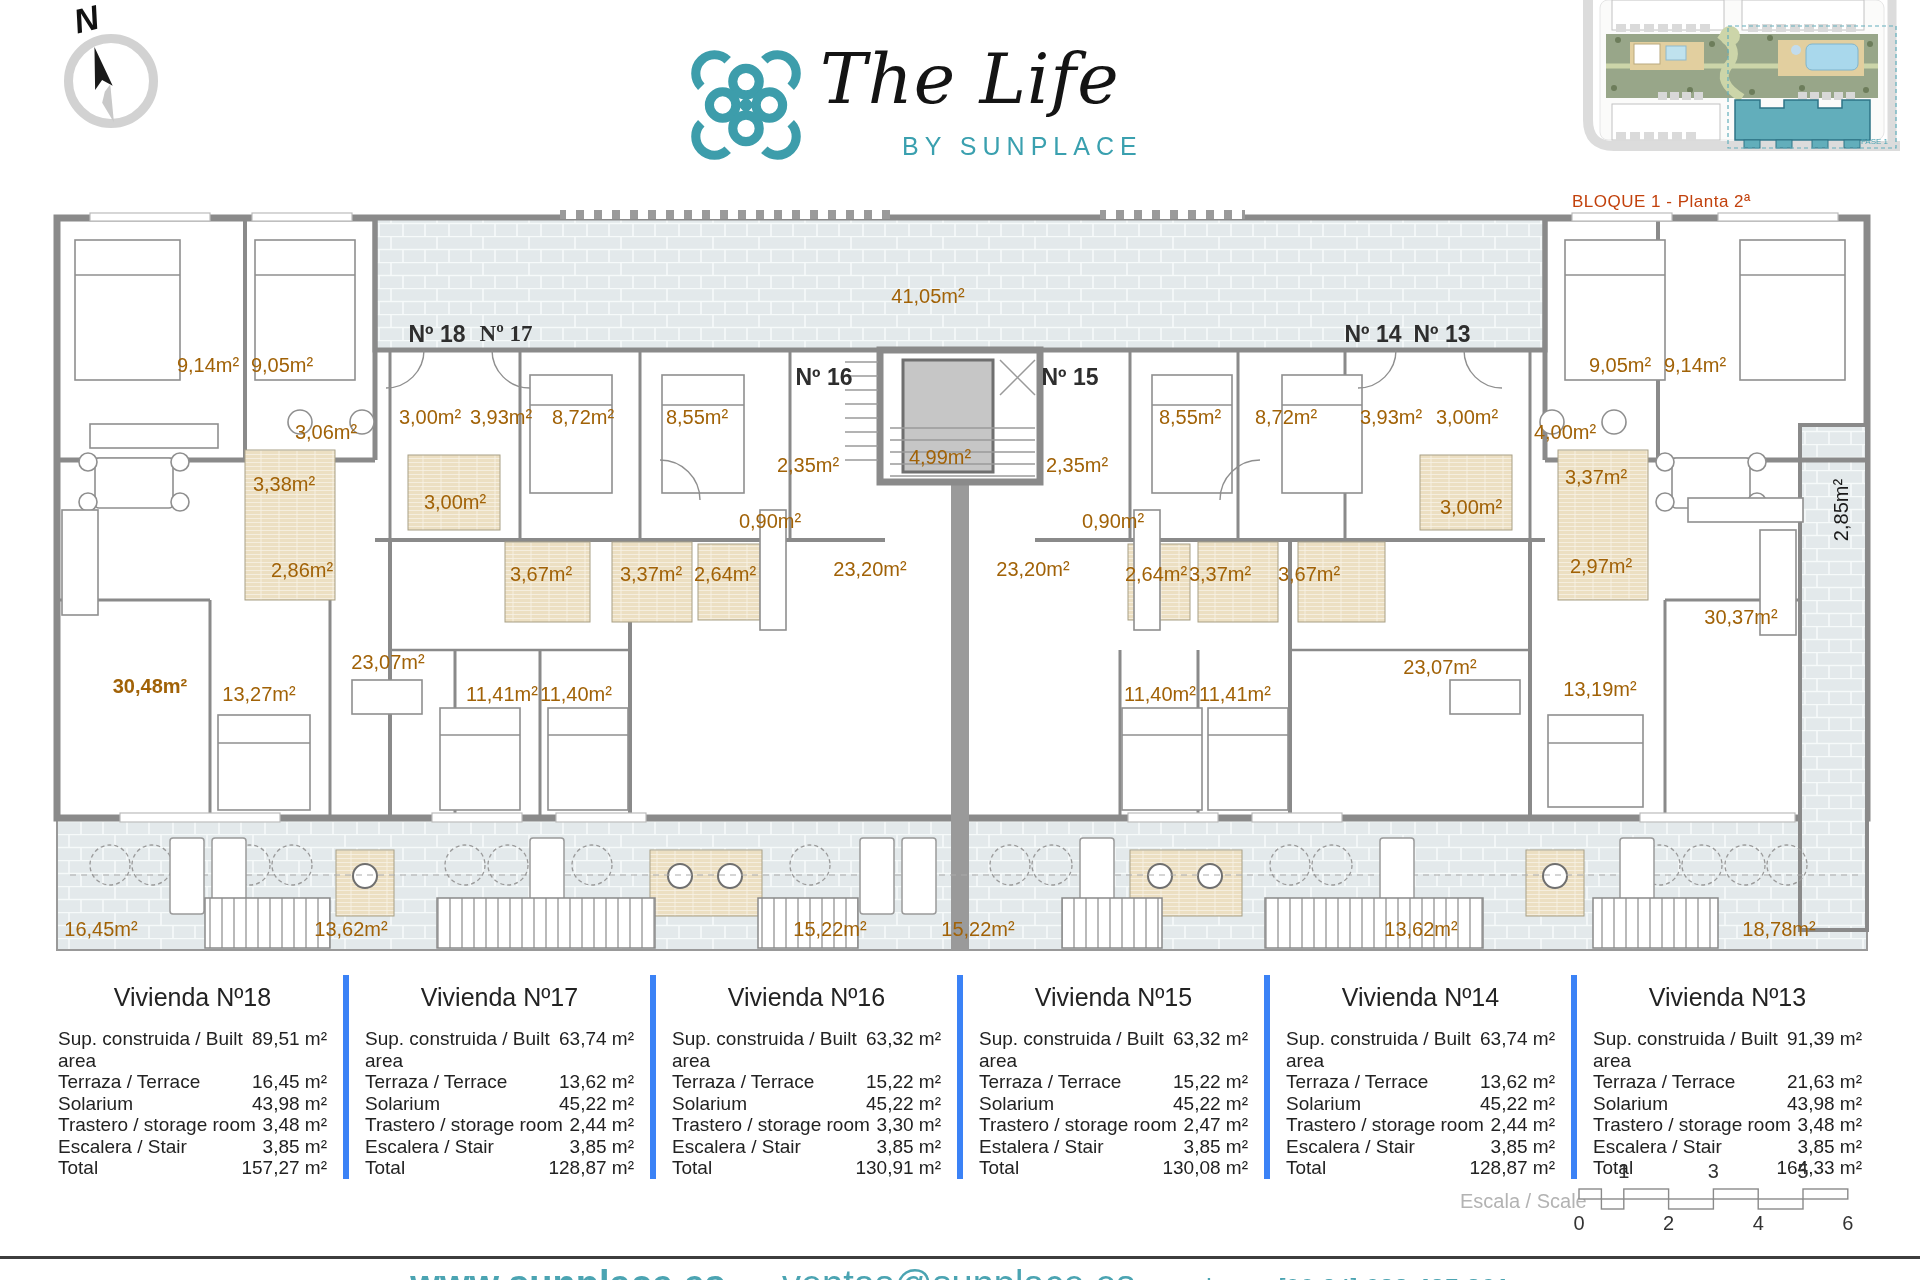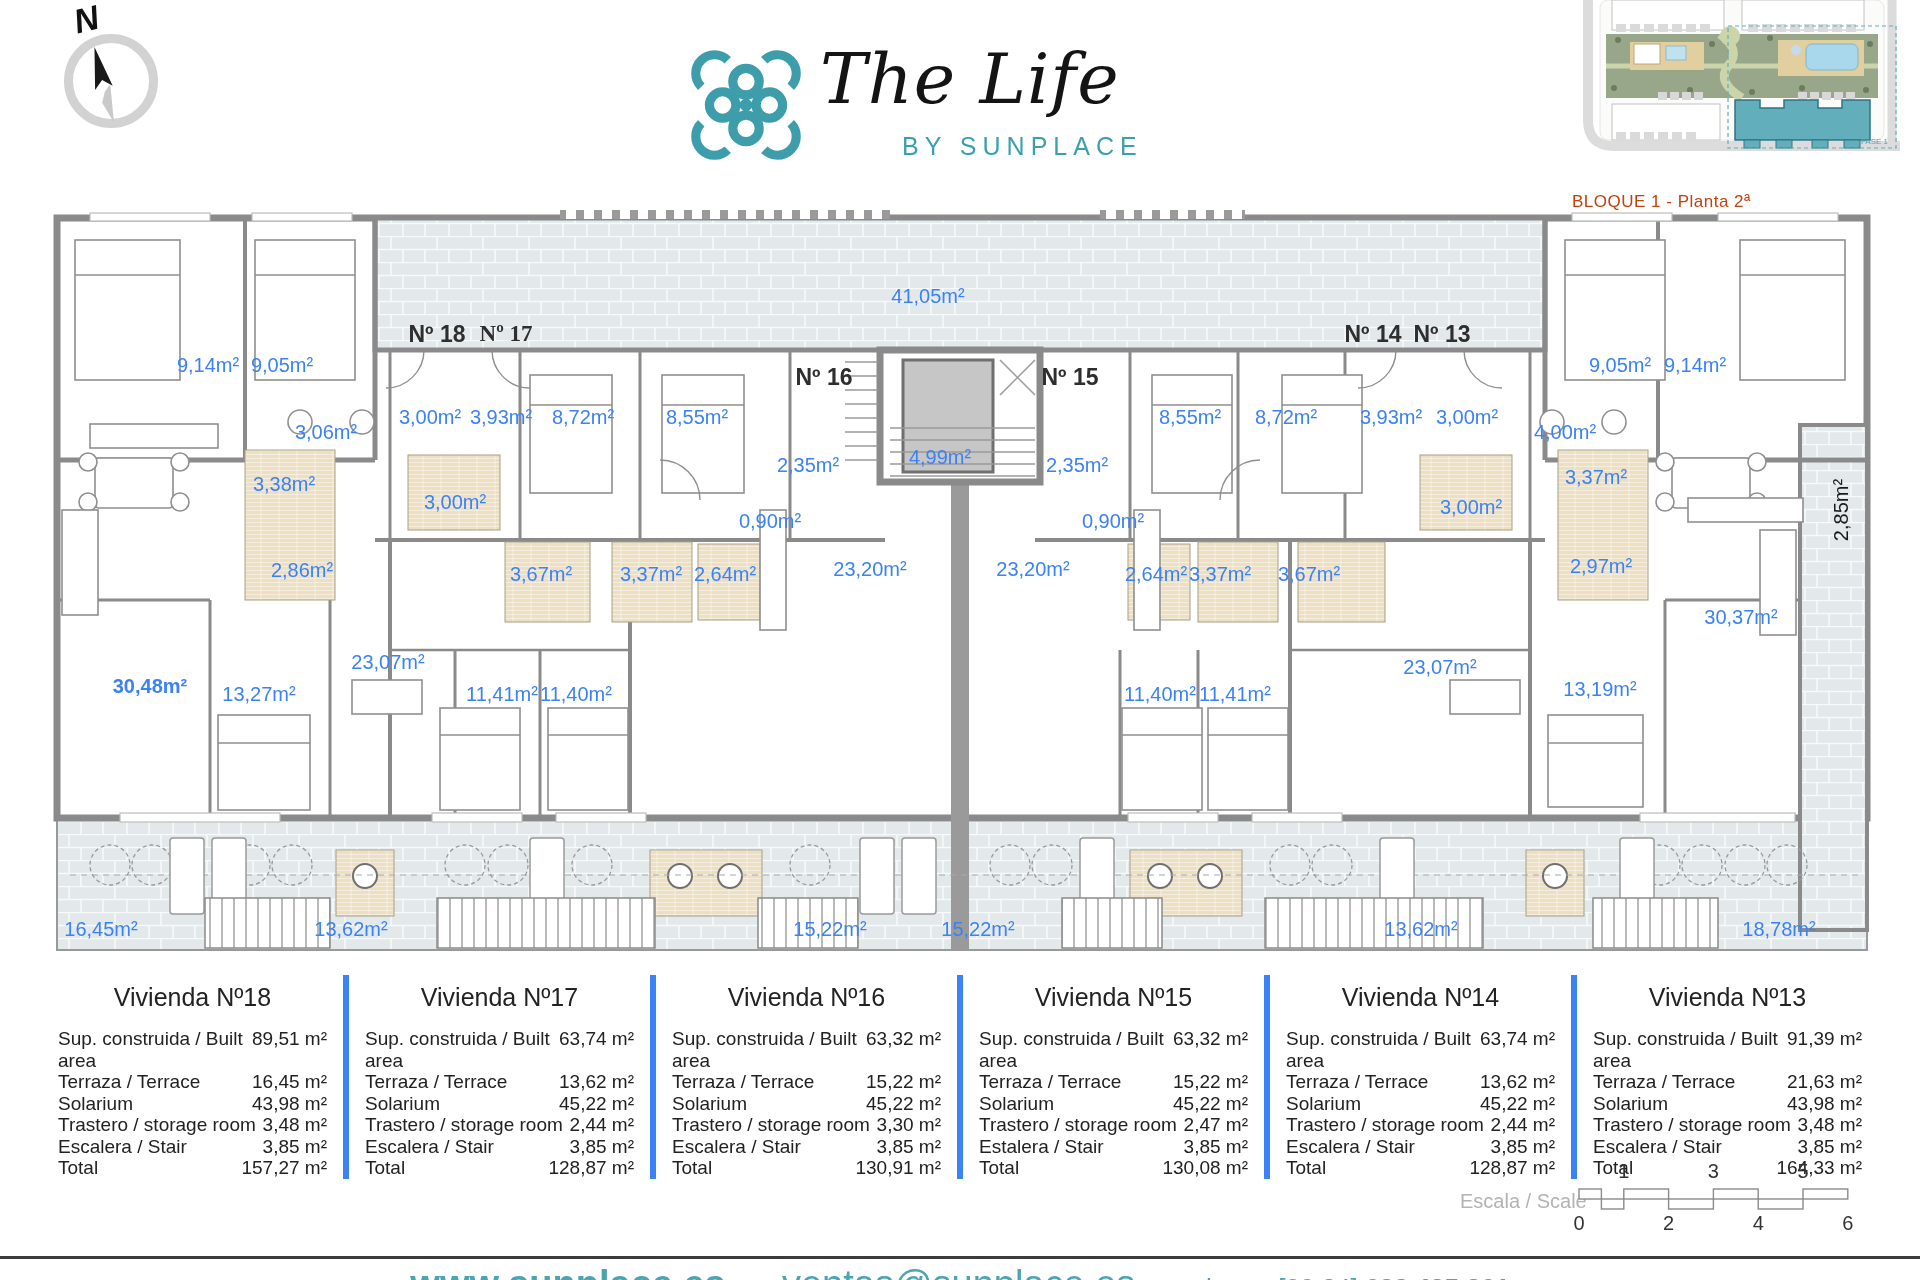--- a/index.html
+++ b/index.html
@@ -15,21 +15,21 @@
   #logo .knot{position:absolute;left:5px;top:2px;}
   #logo .title{position:absolute;left:140px;top:-4px;font-family:"DejaVu Serif",serif;font-style:italic;
                font-size:70px;color:#141414;white-space:nowrap;letter-spacing:1px;}
   #logo .subtitle{position:absolute;left:222px;top:90px;font-size:25px;letter-spacing:6px;color:#3aa0af;white-space:nowrap;}
   
   #siteplan{position:absolute;left:1570px;top:0;width:336px;height:152px;}
   #siteplan-caption{position:absolute;left:1572px;top:192px;font-size:17px;color:#c2410c;letter-spacing:.5px;}
   
   #plan{position:absolute;left:0;top:210px;width:1920px;height:745px;}
   #plan-labels{position:absolute;left:0;top:0;width:1920px;height:1280px;pointer-events:none;}
-  .plan-label{position:absolute;transform:translate(-50%,-50%);font-size:20px;color:#3b82f6;white-space:nowrap;}
+  .plan-label{position:absolute;transform:translate(-50%,-50%);font-size:20px;color:#a16207;white-space:nowrap;}
   .unit-label{position:absolute;transform:translate(-50%,-50%);font-size:23px;font-weight:600;color:#2e2e2e;white-space:nowrap;}
   .vlabel{position:absolute;transform:translate(-50%,-50%) rotate(-90deg);font-size:20px;color:#1a1a1a;white-space:nowrap;}
   
   #unit-tables{position:absolute;left:42px;top:975px;width:1836px;display:flex;}
   .unit-table{flex:1 1 0;padding:0 16px;}
   .unit-table + .unit-table{border-left:6px solid #3b82f6;}
   .unit-title{text-align:center;font-size:25px;color:#222;margin:8px 0 16px 0;}
   .unit-row{display:flex;justify-content:space-between;font-size:19px;line-height:21.5px;color:#222;}
   .unit-row .v{text-align:right;white-space:nowrap;}
   

